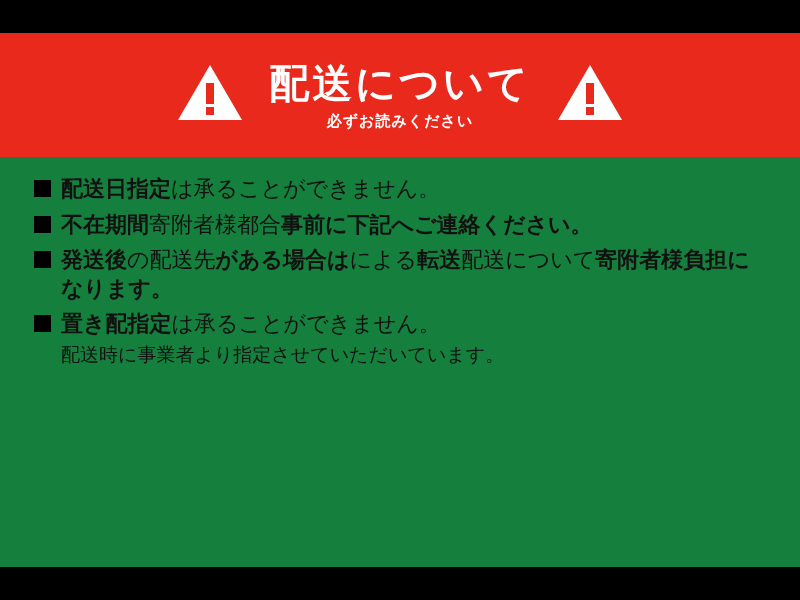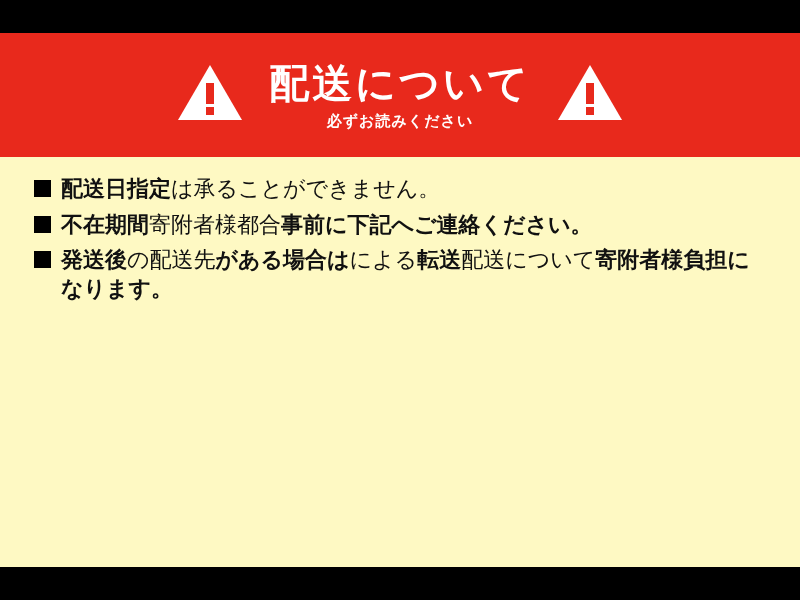--- a/index.html
+++ b/index.html
@@ -70,21 +70,21 @@
   }
   .warn-icon {
     display: block;
   }
   .content {
     position: absolute;
     top: 157px;
     left: 0;
     width: 800px;
     height: 410px;
-    background: #fef9c3;
+    background: #15803d;
     box-sizing: border-box;
     padding: 18px 34px 0 34px;
   }
   .item {
     display: flex;
     align-items: flex-start;
     margin-bottom: 7px;
   }
   .bullet {
     width: 17px;
@@ -161,17 +161,24 @@
     </div>
 
 
     <div class="item">
       <div class="bullet"></div>
       <div class="item-body">
         <div class="line-main"><b>発送後</b><span>の配送先</span><b>がある場合は</b><span>による</span><b>転送</b><span>配送について</span><b>寄附者様負担になります。</b></div>
       </div>
     </div>
 
+    <div class="item">
+      <div class="bullet"></div>
+      <div class="item-body">
+        <div class="line-main"><b>置き配指定</b><span>は承ることができません。</span></div>
+        <div class="line-sub">配送時に事業者より指定させていただいています。</div>
+      </div>
+    </div>
 
   </div>
 
   <div class="band-bottom"></div>
 </div>
 
 </body></html>

